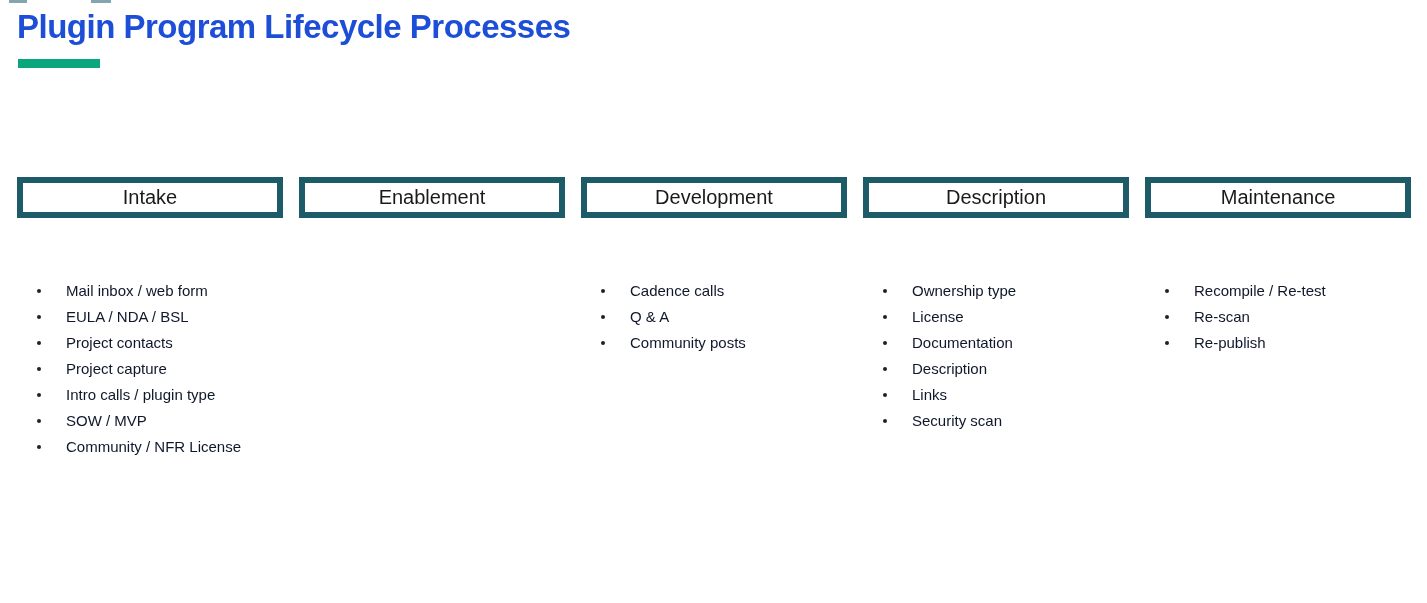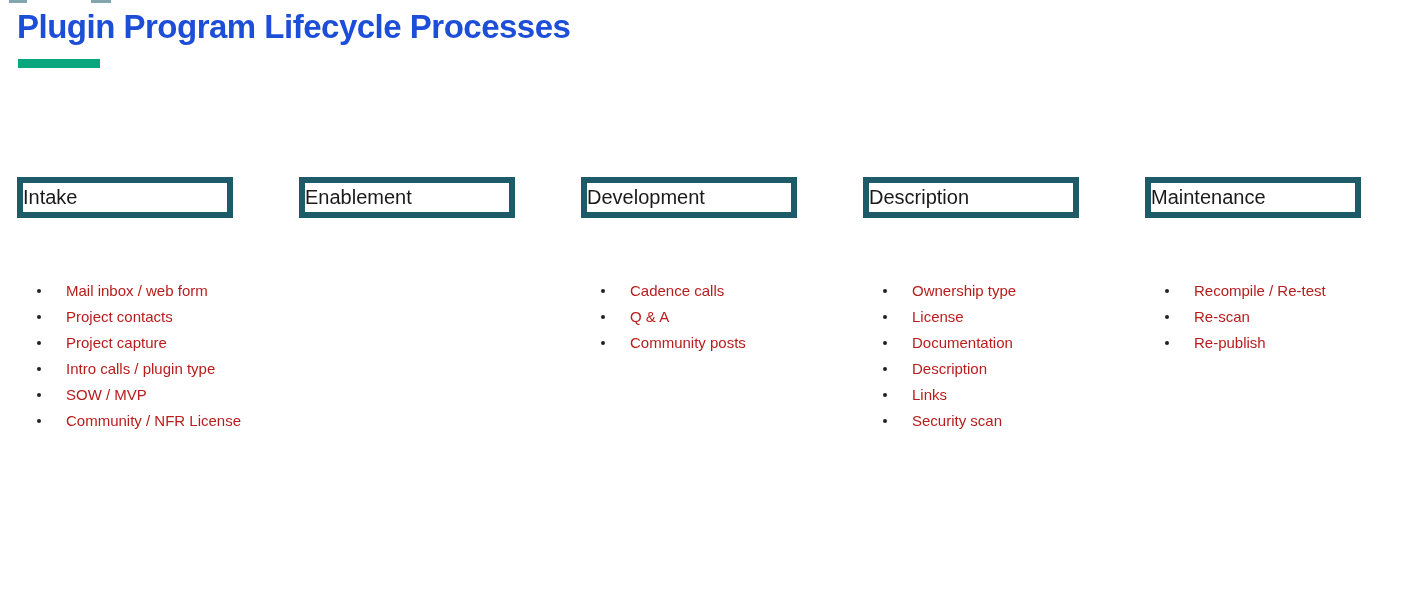--- a/index.html
+++ b/index.html
@@ -51,43 +51,44 @@
     left: 17px;
     top: 177px;
     display: flex;
     gap: 32px;
   }
   .column {
     width: 250px;
     flex: 0 0 250px;
   }
   .header-box {
-    width: 216px;
+    width: 266px;
     height: 41px;
     border: 6px solid var(--box-border);
     background: #ffffff;
     display: flex;
     align-items: center;
+    justify-content: center;
   }
   .header-label {
     font-size: 20px;
     font-weight: 400;
     color: #1a1a1a;
     white-space: nowrap;
   }
   ul.items {
     list-style: none;
     margin-top: 60px;
   }
   ul.items li {
     position: relative;
     padding-left: 49px;
     font-size: 15px;
     line-height: 26px;
-    color: #b91c1c;
+    color: #0f172a;
     white-space: nowrap;
   }
   .bullet {
     position: absolute;
     left: 20px;
     top: 11px;
     width: 4px;
     height: 4px;
     border-radius: 50%;
     background: #222222;
@@ -103,20 +104,21 @@
   <h1 class="title">Plugin Program Lifecycle Processes</h1>
   <div class="accent-bar"></div>
 
   <div class="columns">
     <div class="column">
       <div class="header-box">
         <span class="header-label">Intake</span>
       </div>
       <ul class="items">
           <li><span class="bullet"></span><span>Mail inbox / web form</span></li>
+          <li><span class="bullet"></span><span>EULA / NDA / BSL</span></li>
           <li><span class="bullet"></span><span>Project contacts</span></li>
           <li><span class="bullet"></span><span>Project capture</span></li>
           <li><span class="bullet"></span><span>Intro calls / plugin type</span></li>
           <li><span class="bullet"></span><span>SOW / MVP</span></li>
           <li><span class="bullet"></span><span>Community / NFR License</span></li>
         </ul>
     </div>
 
     <div class="column">
       <div class="header-box">

